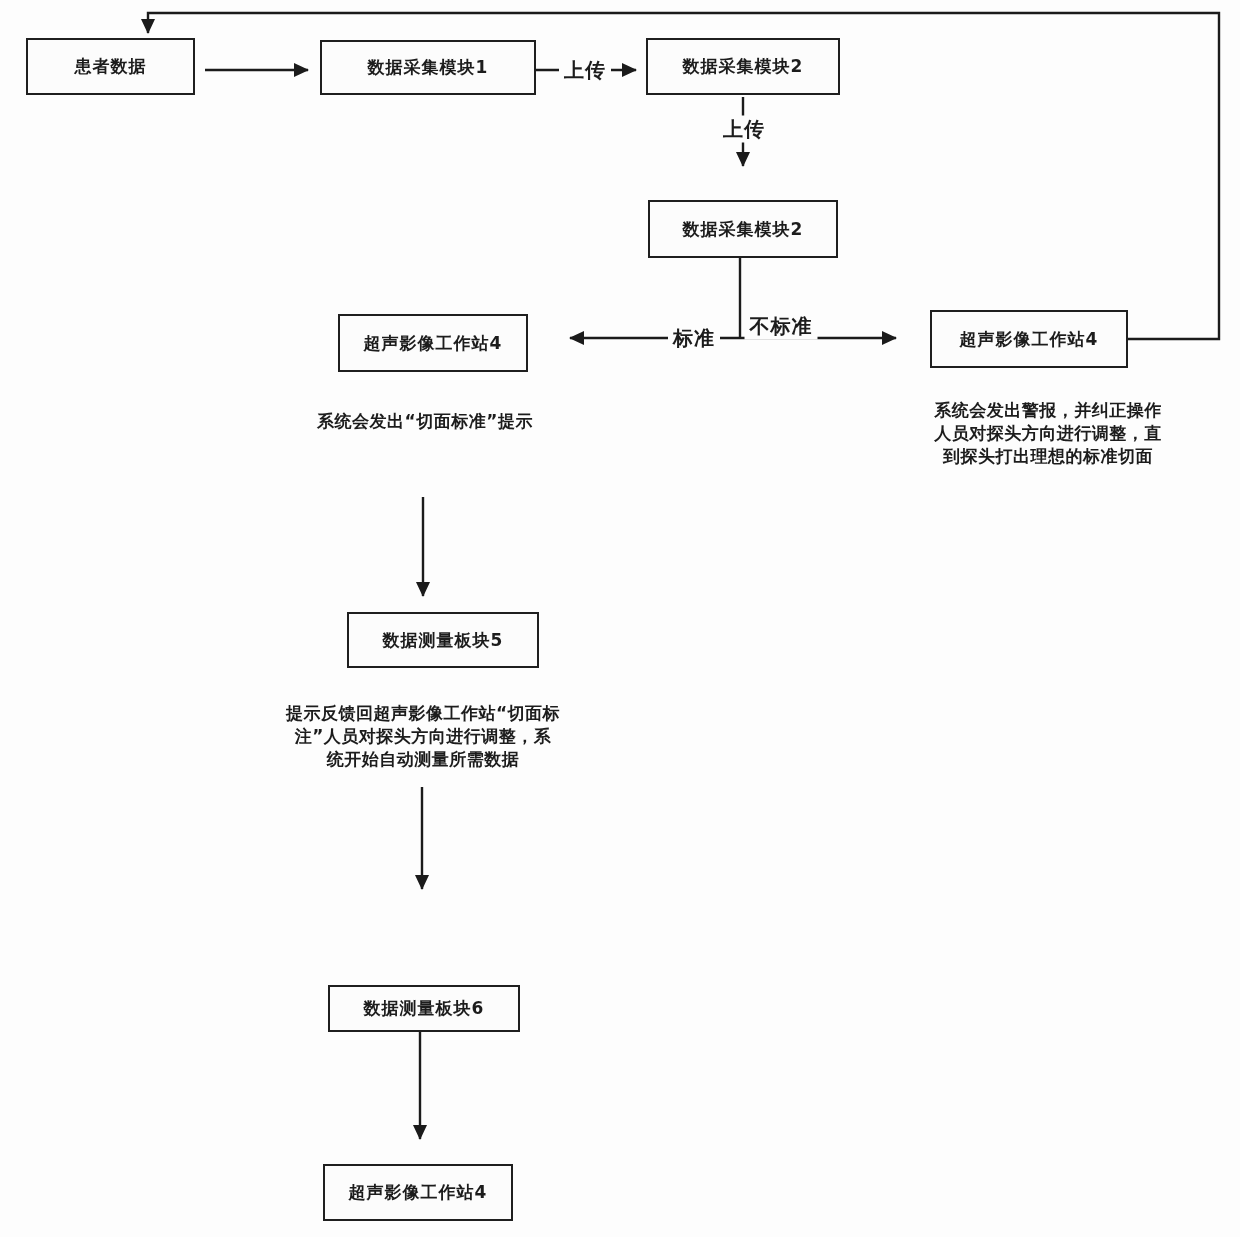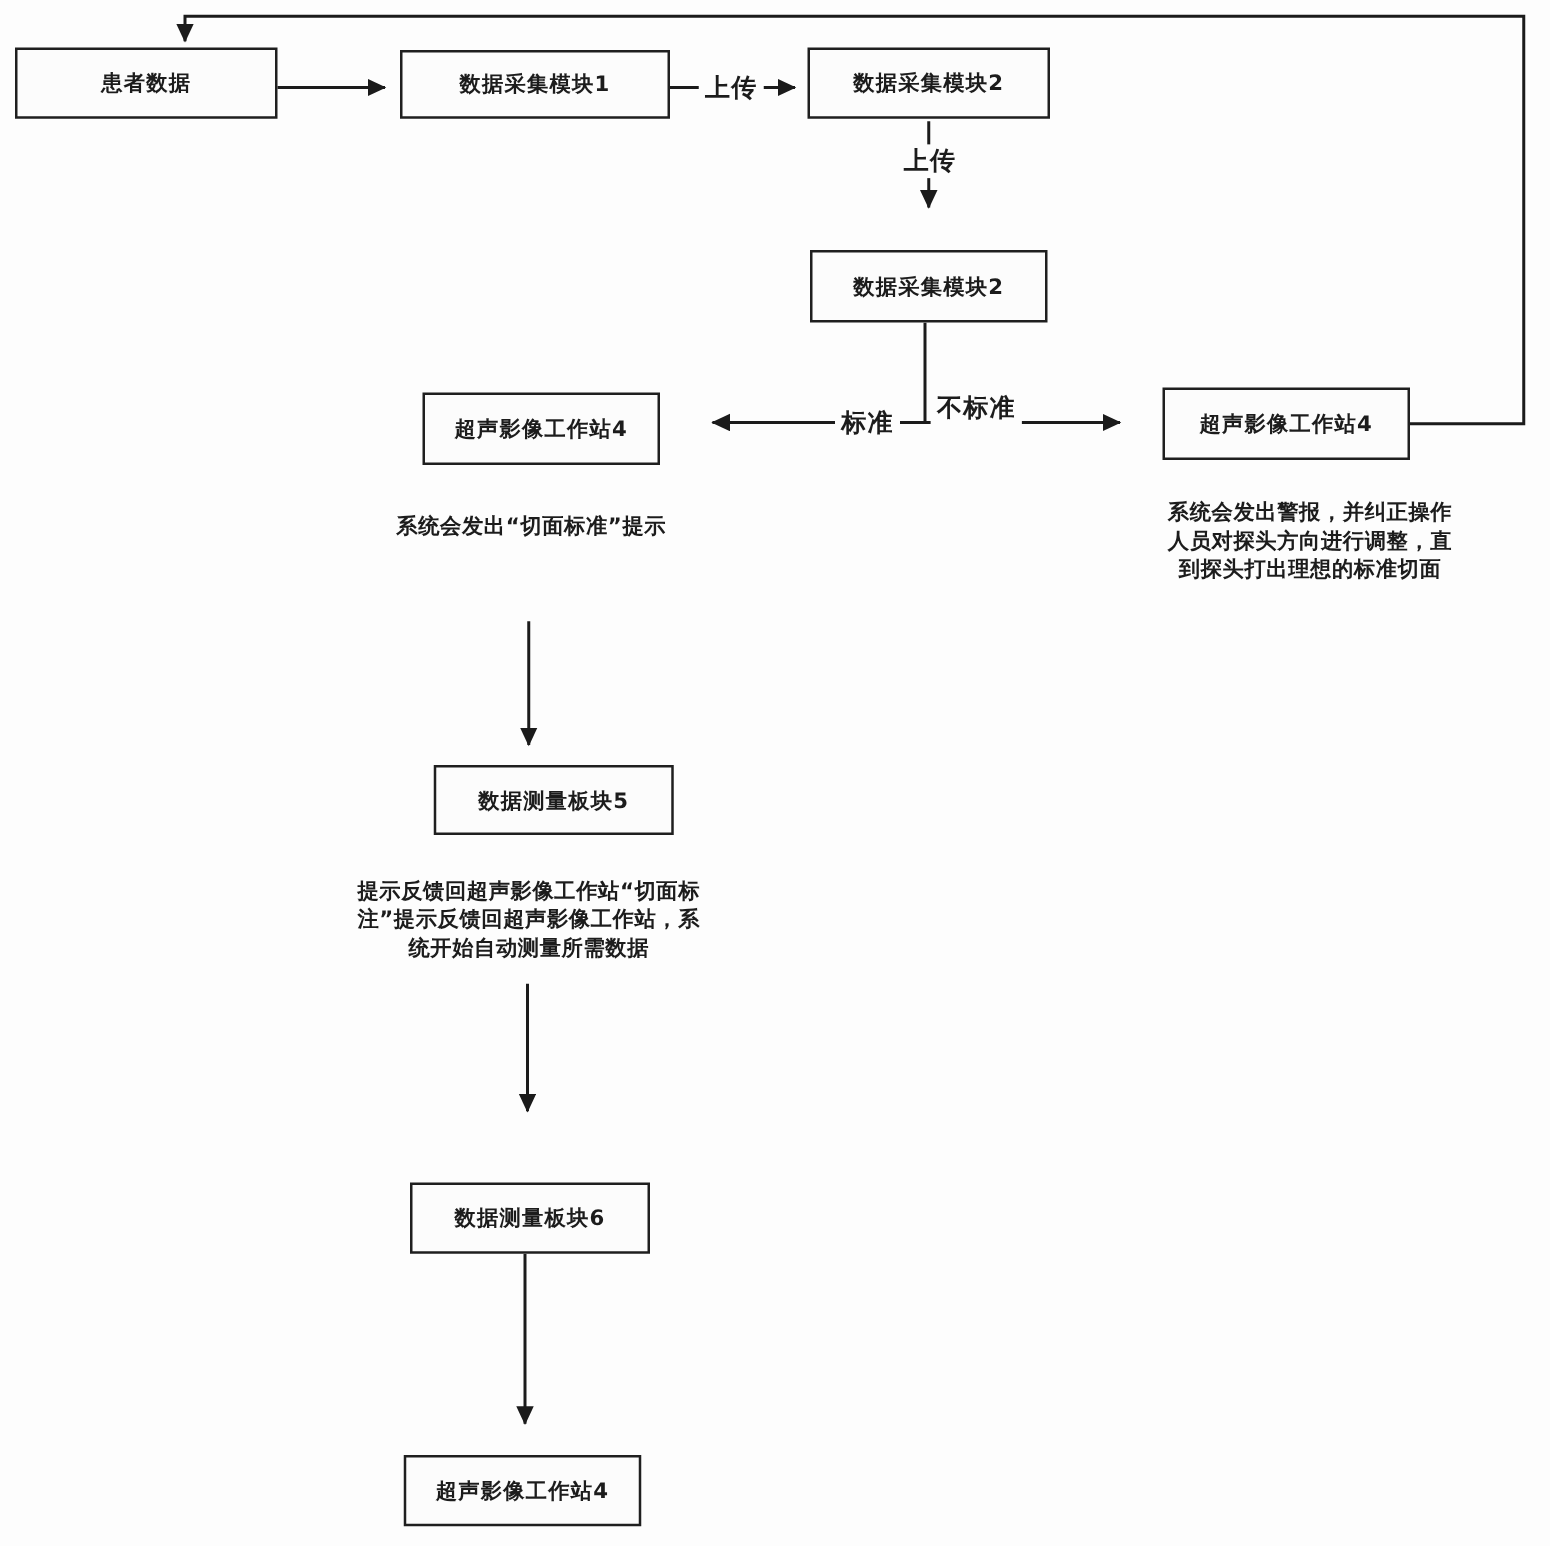--- a/index.html
+++ b/index.html
@@ -65,35 +65,35 @@
 
     <path d="M1128,339 L1219,339 L1219,13 L148,13 L148,33" marker-end="url(#ah)"></path>
 
     <path d="M423,497 L423,596" marker-end="url(#ah)"></path>
 
     <path d="M422,787 L422,889" marker-end="url(#ah)"></path>
 
     <path d="M420,1003 L420,1139" marker-end="url(#ah)"></path>
   </svg>
 
-  <div class="box" style="left:12px;top:38px;width:210px;height:57px">患者数据</div>
+  <div class="box" style="left:26px;top:38px;width:169px;height:57px">患者数据</div>
 
   <div class="box" style="left:320px;top:40px;width:216px;height:55px">数据采集模块1</div>
 
   <div class="box" style="left:646px;top:38px;width:194px;height:57px">数据采集模块2</div>
 
   <div class="box" style="left:648px;top:200px;width:190px;height:58px">数据采集模块2</div>
 
   <div class="box" style="left:338px;top:314px;width:190px;height:58px">超声影像工作站4</div>
 
   <div class="box" style="left:930px;top:310px;width:198px;height:58px">超声影像工作站4</div>
 
   <div class="box" style="left:347px;top:612px;width:192px;height:56px">数据测量板块5</div>
 
-  <div class="box" style="left:328px;top:946px;width:192px;height:57px">数据测量板块6</div>
+  <div class="box" style="left:328px;top:985px;width:192px;height:47px">数据测量板块6</div>
 
   <div class="box" style="left:323px;top:1164px;width:190px;height:57px">超声影像工作站4</div>
 
   <div class="edge-label" style="left:585px;top:70px">上传</div>
 
   <div class="edge-label" style="left:744px;top:129px">上传</div>
 
   <div class="edge-label" style="left:694px;top:338px">标准</div>
 
   <div class="edge-label" style="left:781px;top:326px">不标准</div>
@@ -101,17 +101,17 @@
   <div class="caption" style="left:275px;top:410px;width:300px">系统会发出“切面标准”提示</div>
 
   <div class="caption" style="left:916px;top:399px;width:264px">
     <div>系统会发出警报，并纠正操作</div>
     <div>人员对探头方向进行调整，直</div>
     <div>到探头打出理想的标准切面</div>
   </div>
 
   <div class="caption" style="left:278px;top:702px;width:290px">
     <div>提示反馈回超声影像工作站“切面标</div>
-    <div>注”提示反馈回超声影像工作站，系</div>
+    <div>注”人员对探头方向进行调整，系</div>
     <div>统开始自动测量所需数据</div>
   </div>
 
 </div>
 
 </body></html>

